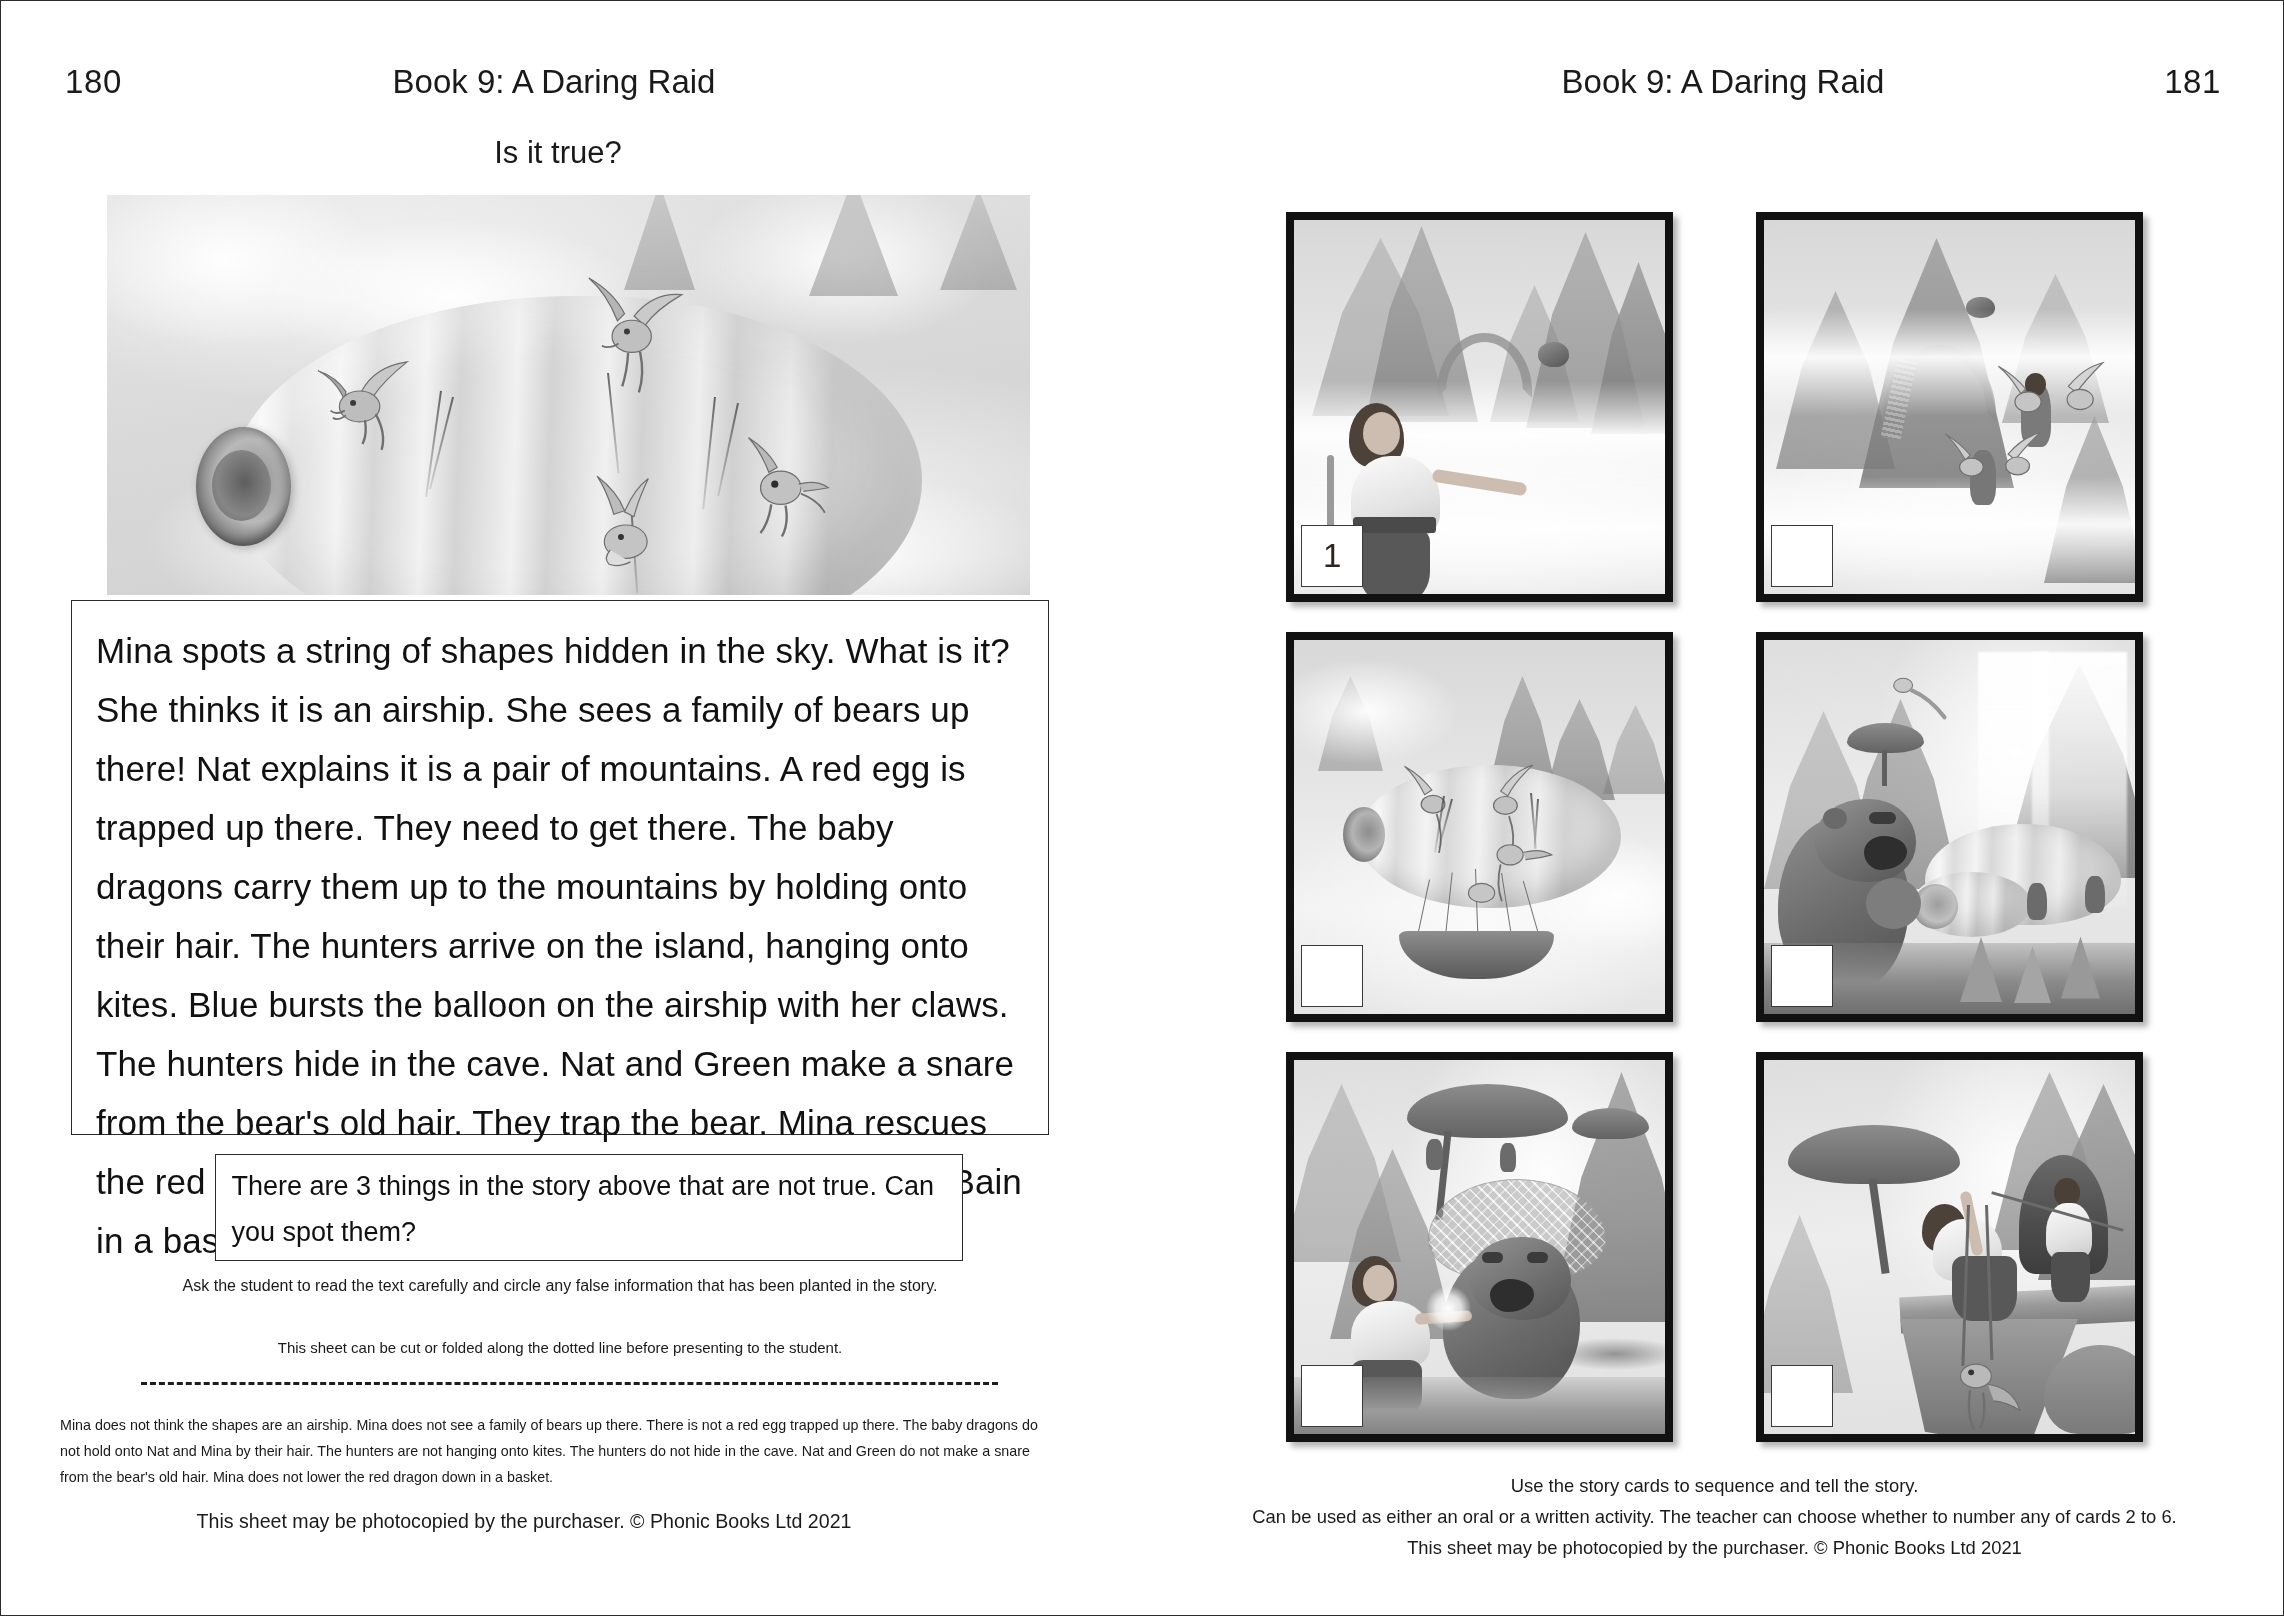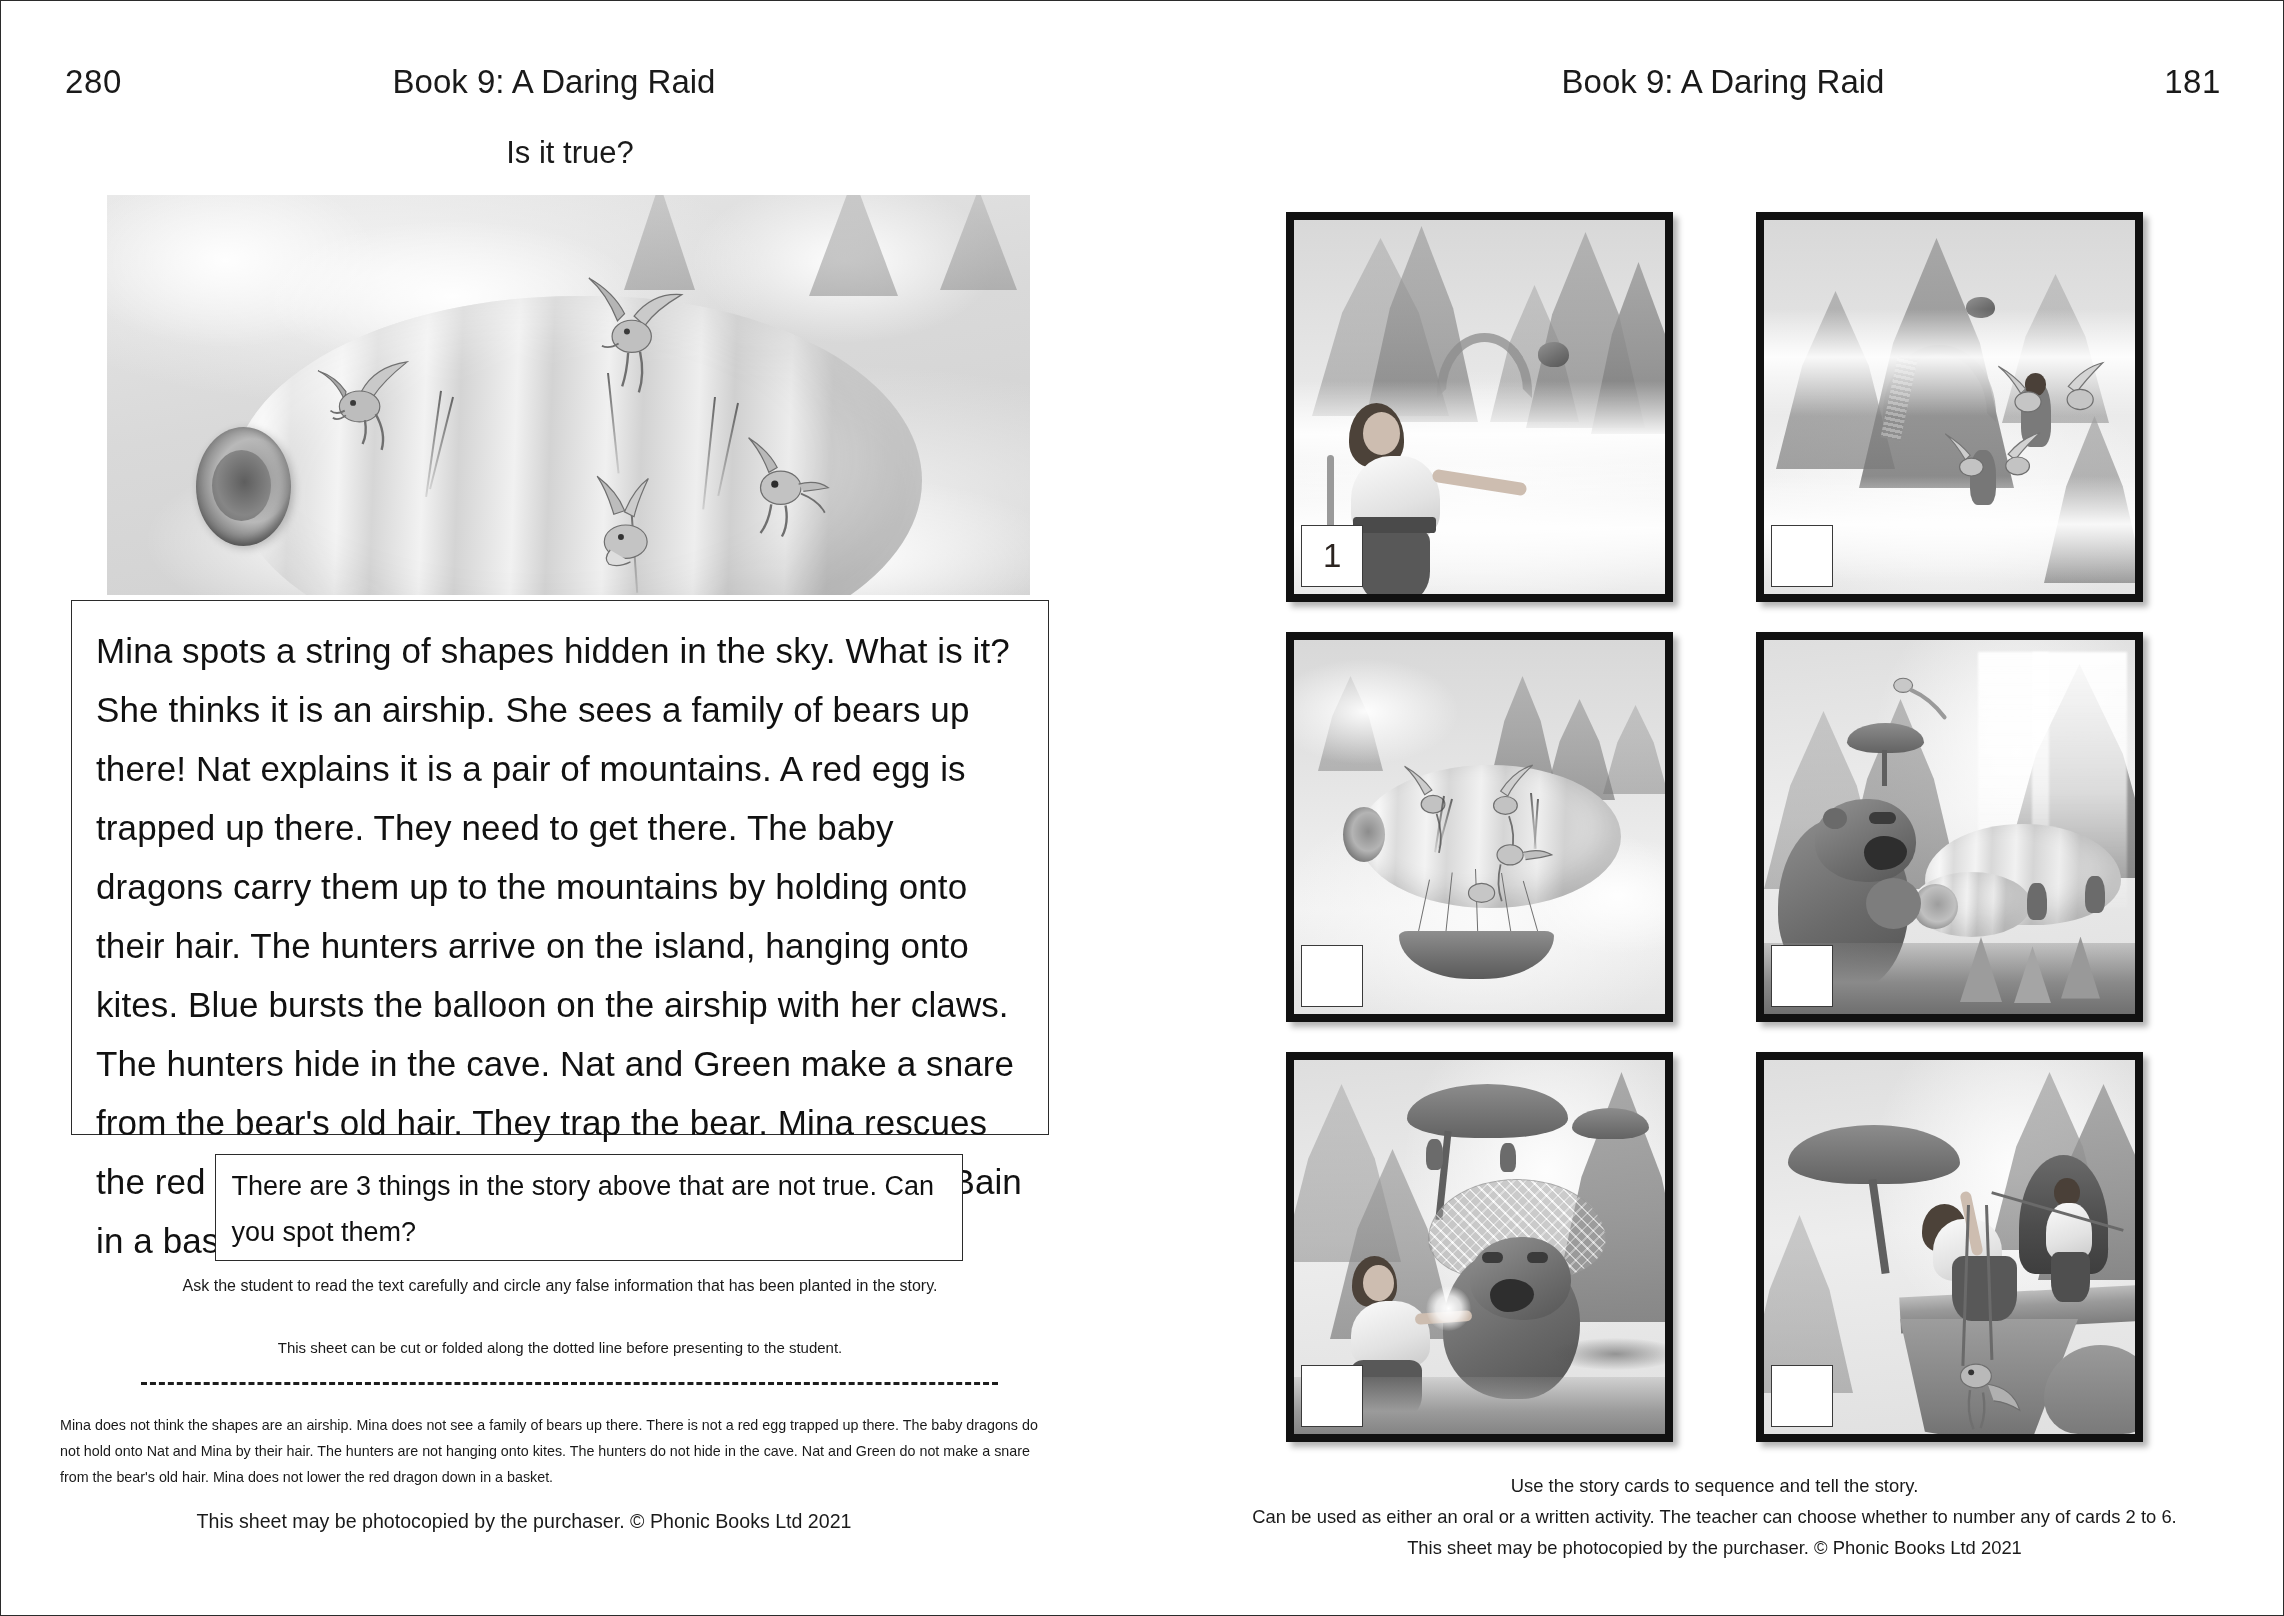--- a/index.html
+++ b/index.html
@@ -53,21 +53,21 @@
   #book-title-left  { left: 0; padding-right: 36px; }
   #book-title-right { left: 0; padding-left: 18px; }
 
   .section-title {
     position: absolute;
     width: 100%;
     text-align: center;
     font-size: 31px;
     color: #1a1a1a;
   }
-  #section-title-left  { top: 134px; left: 16px; padding-right: 36px; text-align: center; }
+  #section-title-left  { top: 134px; left: 4px; padding-right: 36px; text-align: center; }
   #section-title-right { top: 156px; left: 0; padding-left: 24px; }
 
   
   #hero-illustration {
     position: absolute;
     left: 106px; top: 194px;
     width: 923px; height: 400px;
     overflow: hidden;
     background:
       radial-gradient(ellipse 70% 55% at 30% 20%, #f4f4f4 0%, rgba(244,244,244,0) 60%),
@@ -366,21 +366,21 @@
   }
   #footer-note-right  { left: 36px; top: 1469px; width: 1071px; }
 </style>
 </head>
 <body>
 
 <div id="page">
 
   <div id="left-page">
 
-    <div class="page-num" id="page-num-left">280</div>
+    <div class="page-num" id="page-num-left">180</div>
 
     <div class="book-title" id="book-title-left">Book 9: A Daring Raid</div>
 
     <div class="section-title" id="section-title-left">Is it true?</div>
 
     <div id="hero-illustration">
       <div class="cloudwisp" style="left:-36px;  top:-24px;  width:309px; height:178px;"></div>
       <div class="cloudwisp" style="left:155px;  top:24px;   width:381px; height:155px;"></div>
       <div class="cloudwisp" style="left:583px;  top:-18px;  width:309px; height:167px;"></div>
       <div class="cloudwisp" style="left:36px;   top:256px;  width:416px; height:178px;"></div>

